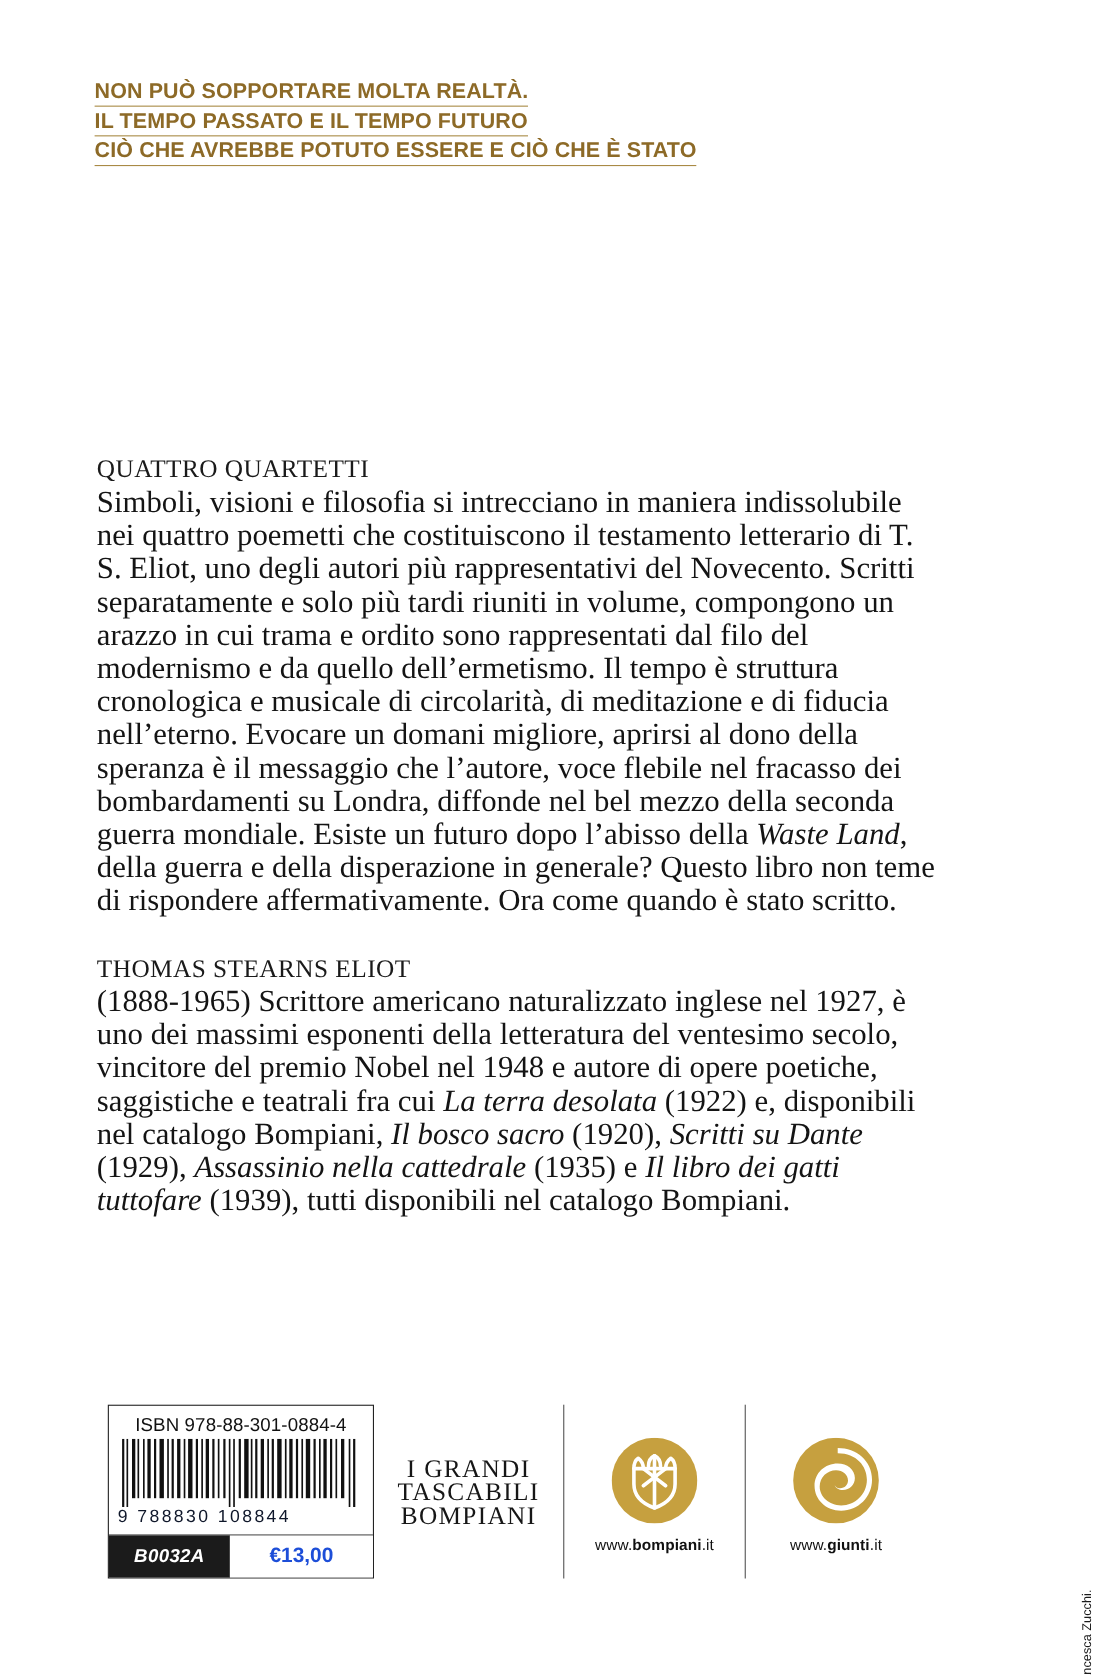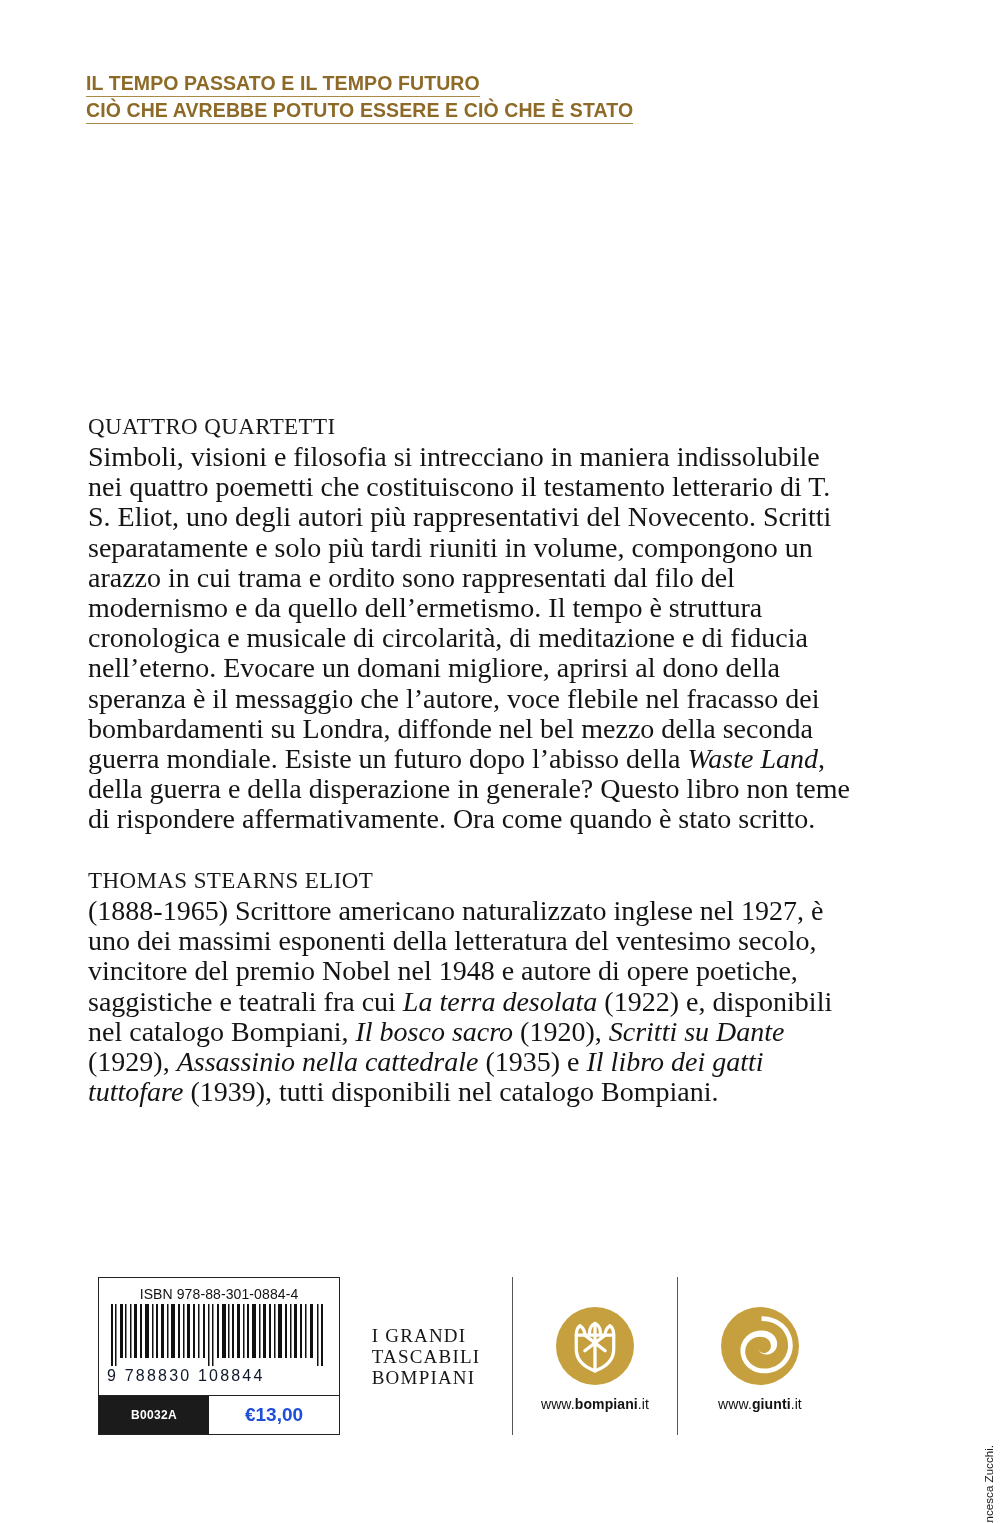--- a/index.html
+++ b/index.html
@@ -87,21 +87,21 @@
   .barcode-box {
     width: 242px;
     border: 1.5px solid #222;
     box-sizing: border-box;
     display: flex;
     flex-direction: column;
     background: #fff;
   }
   .isbn-line {
     font-family: "Liberation Sans", sans-serif;
-    font-size: 14px;
+    font-size: 17px;
     letter-spacing: 0.1px;
     color: #111;
     text-align: center;
     padding: 8px 0 2px 0;
   }
   .bars {
     height: 62px;
     margin: 0 10px;
     display: block;
   }
@@ -121,22 +121,23 @@
   }
   .code-cell {
     background: #1b1b1b;
     color: #fff;
     flex: 0 0 110px;
     display: flex;
     align-items: center;
     justify-content: center;
     font-family: "Liberation Sans", sans-serif;
     font-weight: bold;
-    font-size: 12px;
+    font-size: 17px;
     letter-spacing: 0.3px;
+    font-style: italic;
   }
   .price-cell {
     background: #fff;
     color: #1d4ed8;
     flex: 1;
     display: flex;
     align-items: center;
     justify-content: center;
     font-family: "Liberation Sans", sans-serif;
     font-weight: bold;
@@ -146,24 +147,24 @@
   
   .series-cell {
     flex: 0 0 172px;
     border-right: 1.3px solid #555;
     display: flex;
     align-items: center;
     justify-content: center;
   }
   .series-name {
     font-family: "Liberation Serif", serif;
-    font-size: 19px;
+    font-size: 23px;
     line-height: 21px;
     letter-spacing: 1.2px;
-    text-align: left;
+    text-align: center;
     color: #161616;
   }
   .series-name span { display: block; }
 
   
   .logo-cell {
     flex: 1;
     display: flex;
     flex-direction: column;
     align-items: center;
@@ -191,20 +192,21 @@
     font-family: "Liberation Sans", sans-serif;
     font-size: 11.5px;
     color: #1a1a1a;
     letter-spacing: 0.05px;
   }
 </style>
 </head>
 <body>
 
 <div class="quote-block">
+  <div class="quote-line"><span class="ul">NON PUÒ SOPPORTARE MOLTA REALTÀ.</span></div>
   <div class="quote-line"><span class="ul">IL TEMPO PASSATO E IL TEMPO FUTURO</span></div>
   <div class="quote-line"><span class="ul">CIÒ CHE AVREBBE POTUTO ESSERE E CIÒ CHE È STATO</span></div>
 </div>
 
 <div class="copy">
   <div class="copy-head">QUATTRO QUARTETTI</div>
   <p class="copy-para"><span>Simboli, visioni e filosofia si intrecciano in maniera indissolubile nei quattro poemetti che costituiscono il testamento letterario di T. S. Eliot, uno degli autori più rappresentativi del Novecento. Scritti separatamente e solo più tardi riuniti in volume, compongono un arazzo in cui trama e ordito sono rappresentati dal filo del modernismo e da quello dell’ermetismo. Il tempo è struttura cronologica e musicale di circolarità, di meditazione e di fiducia nell’eterno. Evocare un domani migliore, aprirsi al dono della speranza è il messaggio che l’autore, voce flebile nel fracasso dei bombardamenti su Londra, diffonde nel bel mezzo della seconda guerra mondiale. Esiste un futuro dopo l’abisso della </span><em>Waste Land</em><span>, della guerra e della disperazione in generale? Questo libro non teme di rispondere affermativamente. Ora come quando è stato scritto.</span></p>
 </div>
 
 <div class="bio">

